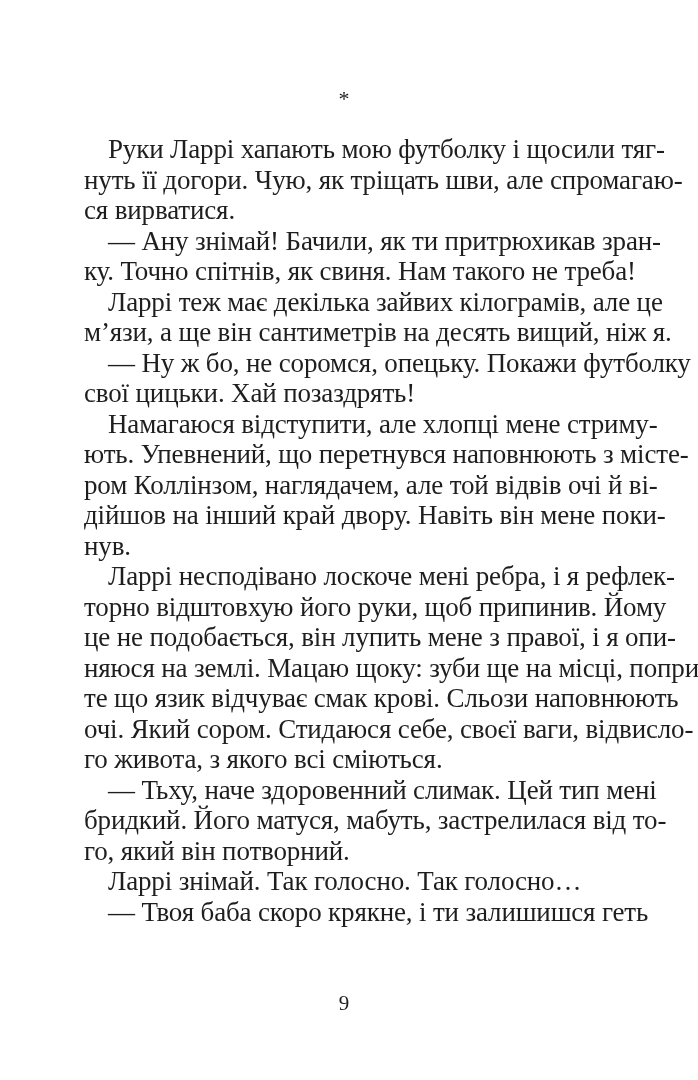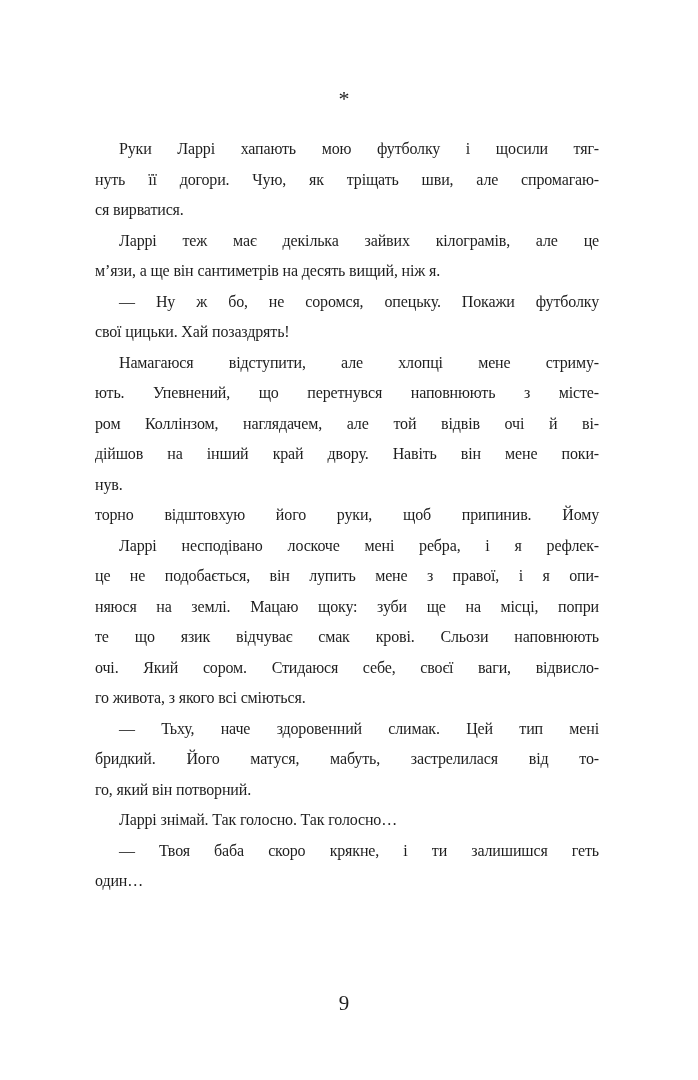--- a/index.html
+++ b/index.html
@@ -24,24 +24,24 @@
     .section-mark {
       position: absolute;
       left: 0; width: 688px;
       top: 86px;
       text-align: center;
       font-size: 22px;
       line-height: 26px;
     }
     .text-block {
       position: absolute;
-      left: 95px;
+      left: 84px;
       top: 134px;
       width: 504px;
-      font-size: 16px;
+      font-size: 27px;
       letter-spacing: -0.15px;
     }
     .line {
       display: block;
       height: 30.5px;
       line-height: 30.5px;
       white-space: nowrap;
       text-align: justify;
       text-align-last: justify;
       overflow: visible;
@@ -64,59 +64,62 @@
   <div class="section-mark">*</div>
 
   <div class="text-block">
 
     <div>
       <span class="line indent">Руки Ларрі хапають мою футболку і щосили тяг-</span>
       <span class="line">нуть її догори. Чую, як тріщать шви, але спромагаю-</span>
       <span class="line last">ся вирватися.</span>
     </div>
 
+    <div>
+      <span class="line indent">— Ану знімай! Бачили, як ти притрюхикав зран-</span>
+      <span class="line last">ку. Точно спітнів, як свиня. Нам такого не треба!</span>
+    </div>
 
     <div>
       <span class="line indent">Ларрі теж має декілька зайвих кілограмів, але це</span>
       <span class="line last">м’язи, а ще він сантиметрів на десять вищий, ніж я.</span>
     </div>
 
     <div>
       <span class="line indent">— Ну ж бо, не соромся, опецьку. Покажи футболку</span>
       <span class="line last">свої цицьки. Хай позаздрять!</span>
     </div>
 
     <div>
       <span class="line indent">Намагаюся відступити, але хлопці мене стриму-</span>
       <span class="line">ють. Упевнений, що перетнувся наповнюють з місте-</span>
       <span class="line">ром Коллінзом, наглядачем, але той відвів очі й ві-</span>
       <span class="line">дійшов на інший край двору. Навіть він мене поки-</span>
       <span class="line last">нув.</span>
     </div>
 
     <div>
+      <span class="line indent">Ларрі несподівано лоскоче мені ребра, і я рефлек-</span>
       <span class="line">торно відштовхую його руки, щоб припинив. Йому</span>
-      <span class="line indent">Ларрі несподівано лоскоче мені ребра, і я рефлек-</span>
       <span class="line">це не подобається, він лупить мене з правої, і я опи-</span>
       <span class="line">няюся на землі. Мацаю щоку: зуби ще на місці, попри</span>
       <span class="line">те що язик відчуває смак крові. Сльози наповнюють</span>
       <span class="line">очі. Який сором. Стидаюся себе, своєї ваги, відвисло-</span>
       <span class="line last">го живота, з якого всі сміються.</span>
     </div>
 
     <div>
       <span class="line indent">— Тьху, наче здоровенний слимак. Цей тип мені</span>
       <span class="line">бридкий. Його матуся, мабуть, застрелилася від то-</span>
       <span class="line last">го, який він потворний.</span>
     </div>
 
     <div>
       <span class="line indent last">Ларрі знімай. Так голосно. Так голосно…</span>
     </div>
 
     <div>
       <span class="line indent">— Твоя баба скоро крякне, і ти залишишся геть</span>
-      <span class="line last">один…</span>
     </div>
   </div>
 
   <div class="page-number">9</div>
 </div>
 
 </body></html>

